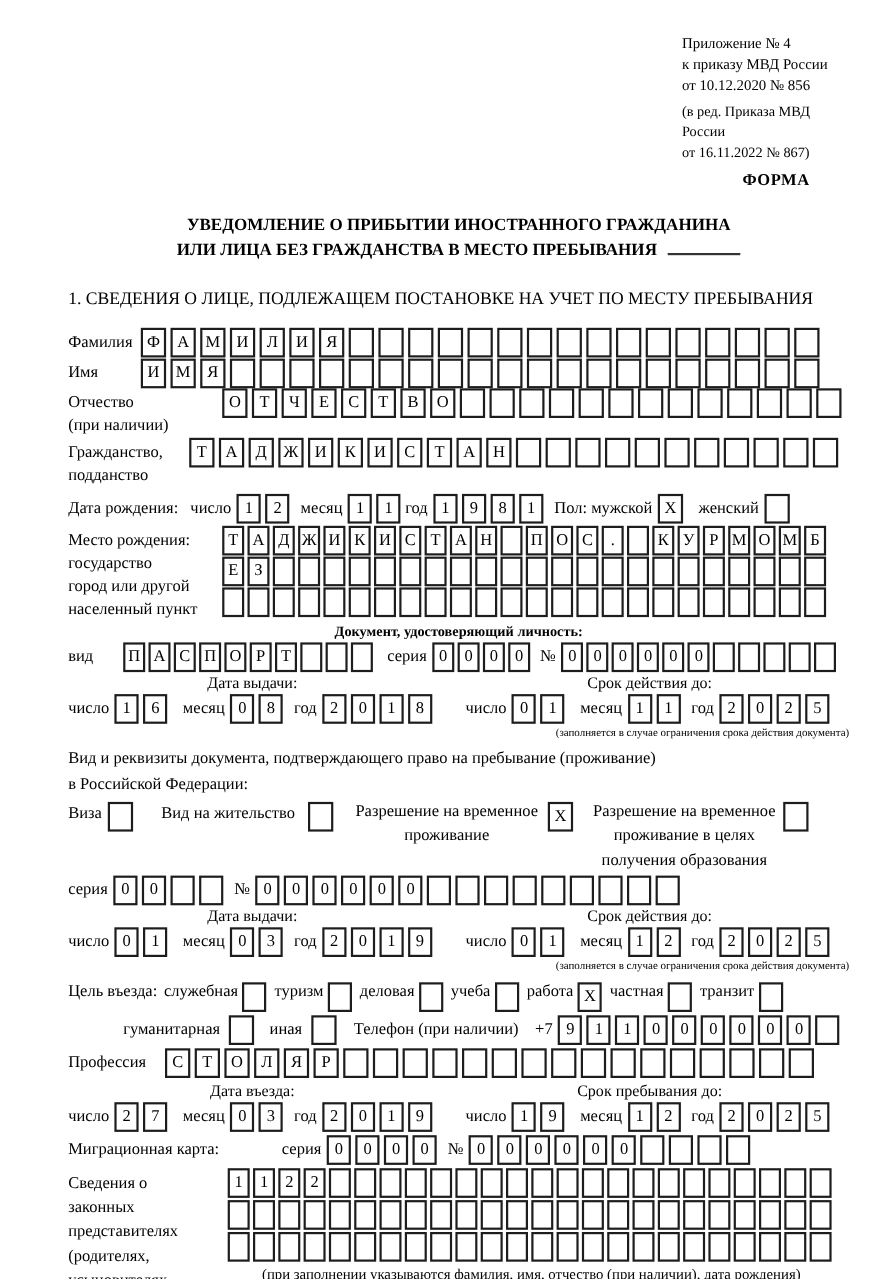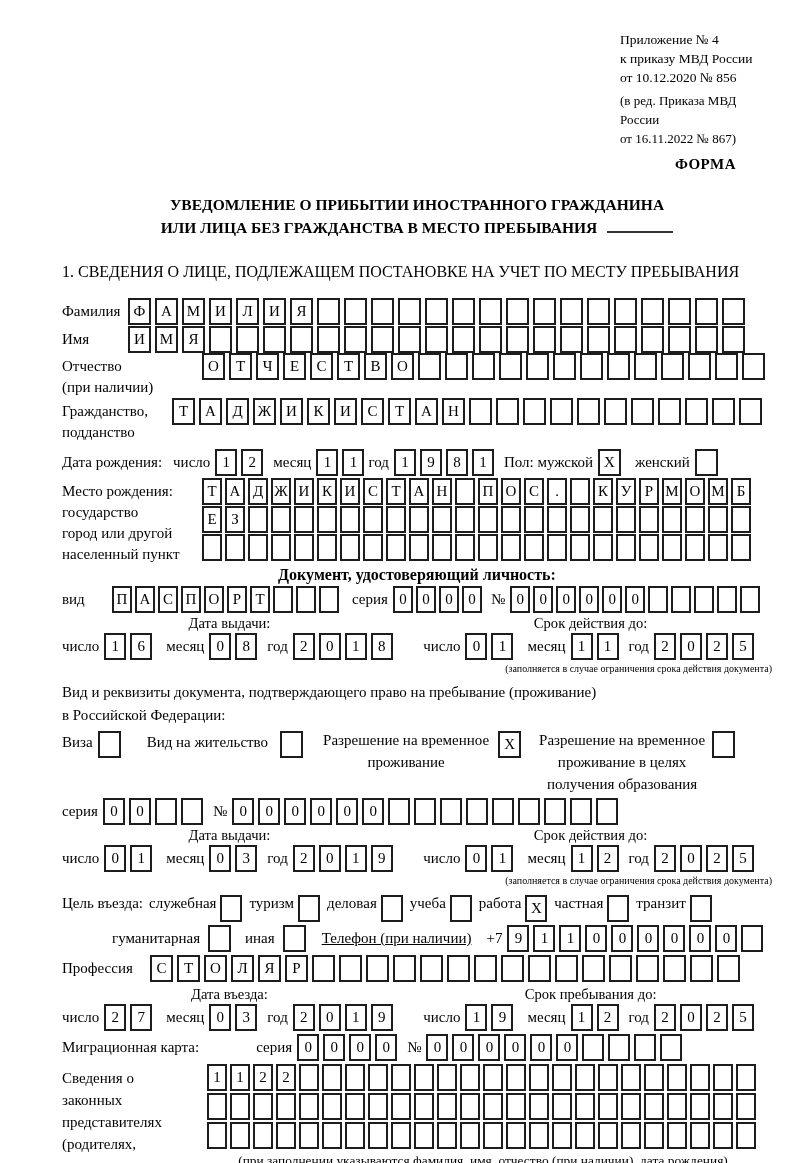--- a/index.html
+++ b/index.html
@@ -46,21 +46,21 @@
   .r-name { margin-top:1px; }
   .w140 { width:140px; flex:none; }
   .w110 { width:110px; flex:none; }
 
   .r-birthdate { margin-top:6px; align-items:center; }
   .dlab { padding:0 5px 0 0; white-space:nowrap; }
   .ml6 { margin-left:6px; } .ml10 { margin-left:10px; } .ml14 { margin-left:14px;font-family:Liberation Serif, serif; }
 
   .bp-rows .cells { margin-bottom:1px; }
 
-  .doc-head { text-align:center; font-weight:bold; font-size:16px; margin-top:1px; }
+  .doc-head { text-align:center; font-weight:bold; font-size:13px; margin-top:1px; }
   .r-vid { margin-top:2px; align-items:center; }
   .r-vid .lab0 { width:50px; flex:none; }
 
   .dg-wrap { display:flex; justify-content:space-between; margin-top:2px; padding-right:14px; }
   .dgroup .dhead { text-align:center; font-size:14.6px; line-height:17px; }
   .dline { display:flex; align-items:center; margin-top:1px; }
   .note-right { display:block; text-align:right; font-size:10px; line-height:16px; margin-top:1px; padding-right:0; }
 
   .res-doc { margin-top:4px; line-height:23px; }
   .optrow { margin-top:2px; }
@@ -545,21 +545,21 @@
     <span class="cbox"></span>
     <span class="olbl">транзит</span>
     <span class="cbox"></span>
   </div>
 
   <div class="frow r-phone">
     <span class="olbl" style="margin-left:50px; padding-top:0;">гуманитарная</span>
     <span class="cbox" style="margin-left:8px;"></span>
     <span class="olbl" style="margin-left:14px; padding-top:0;">иная</span>
     <span class="cbox" style="margin-left:8px;"></span>
-    <span class="dlab" style="margin-left:16px;text-decoration:underline;">Телефон (при наличии)</span>
+    <span class="dlab" style="margin-left:16px;">Телефон (при наличии)</span>
     <span class="dlab" style="margin-left:10px;">+7</span>
     <span class="cells c22">
         <span class="cell">9</span>
         <span class="cell">1</span>
         <span class="cell">1</span>
         <span class="cell">0</span>
         <span class="cell">0</span>
         <span class="cell">0</span>
         <span class="cell">0</span>
         <span class="cell">0</span>

